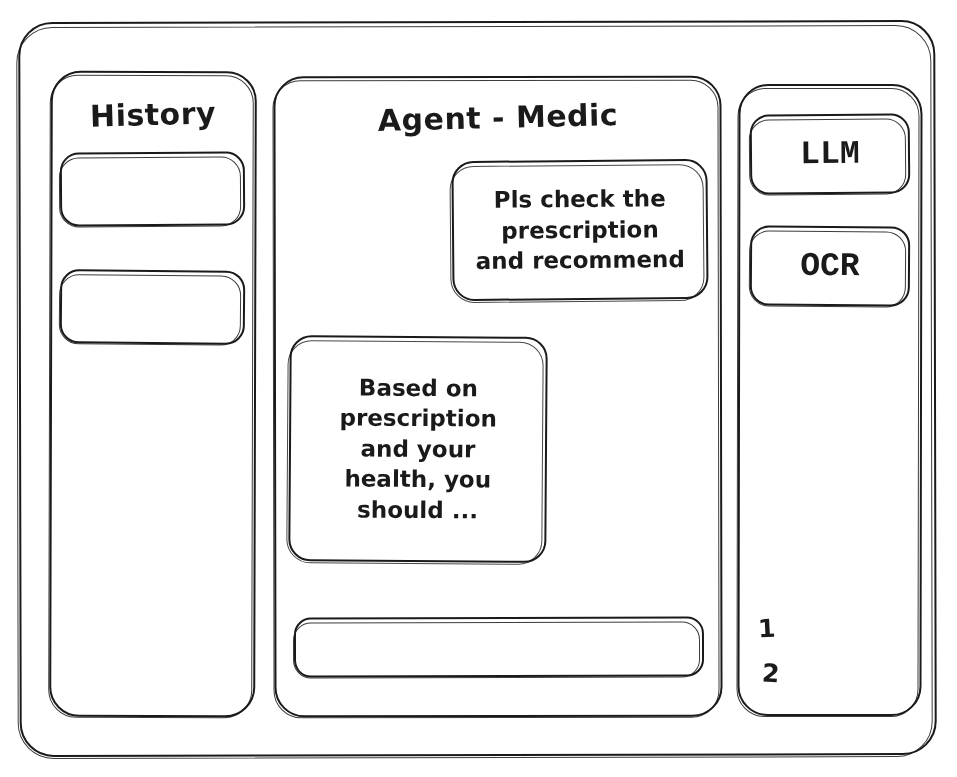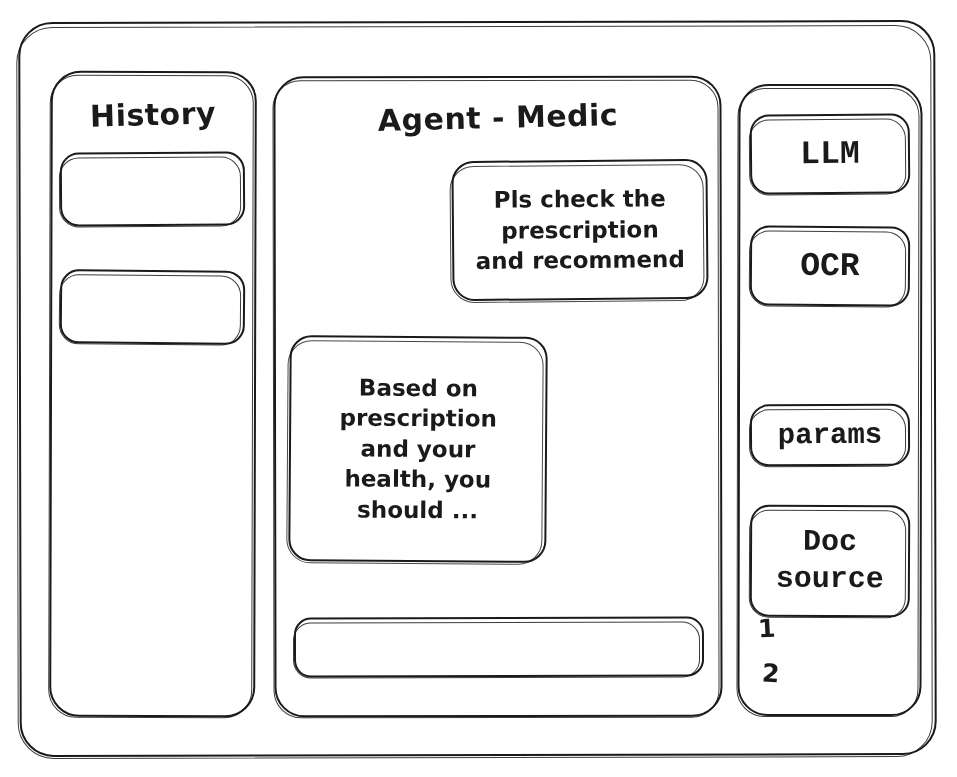--- a/index.html
+++ b/index.html
@@ -322,28 +322,21 @@
   <div class="hand panel-tools"></div>
 
   <div class="hand tool-btn tool-llm">
     <span class="tool-label">LLM</span>
   </div>
 
   <div class="hand tool-btn tool-ocr">
     <span class="tool-label">OCR</span>
   </div>
 
-  <div class="hand tool-btn tool-params">
-    <span class="tool-label">params</span>
-  </div>
-
-  <div class="hand tool-btn tool-docsource">
-    <span class="tool-label">Doc
-source</span>
-  </div>
+
 
   <ul class="doc-list">
     <li>
       <span class="doc-list-item doc-item-1">1</span>
     </li>
     <li>
       <span class="doc-list-item doc-item-2">2</span>
     </li>
   </ul>
 

